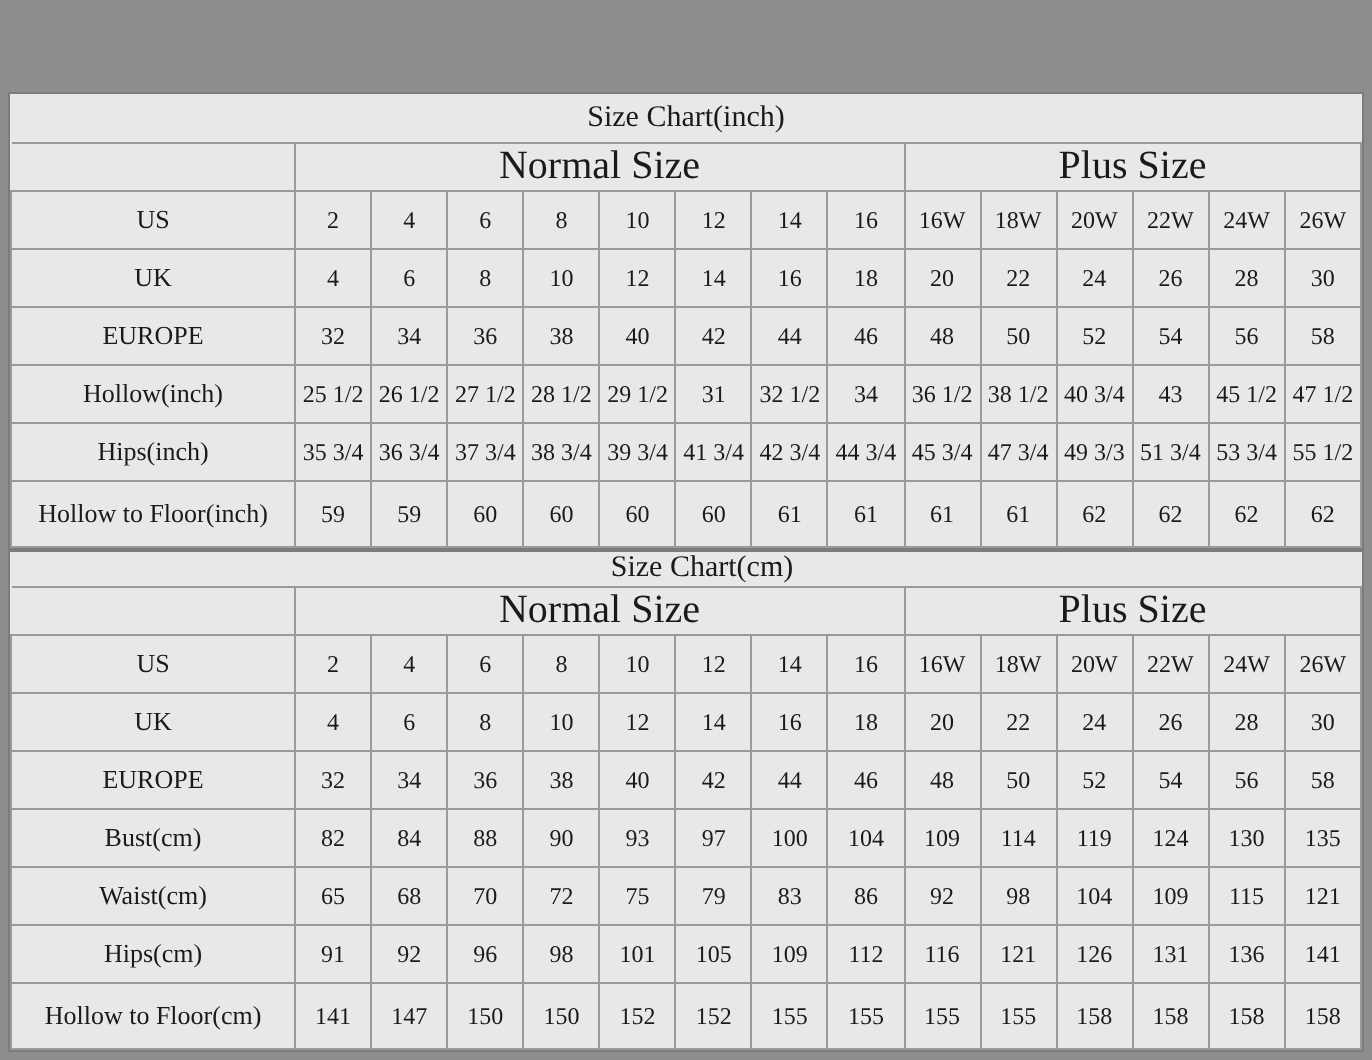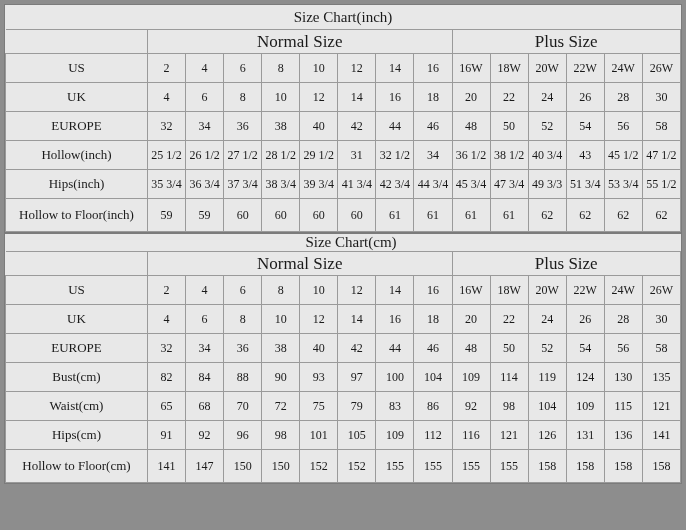--- a/index.html
+++ b/index.html
@@ -14,21 +14,21 @@
     font-size: 13px;
     color: #1a1a1a;
     overflow: hidden;
   }
   .page {
     width: 686px;
     height: 530px;
     box-sizing: border-box;
     display: flex;
     flex-direction: column;
-    justify-content: flex-start;
+    justify-content: flex-end;
     padding: 4px 4px 4px 4px;
     border-radius: 14px;
   }
   .chart-block {
     background: #e8e8e8;
     border: 1px solid #7b7b7b;
     box-sizing: border-box;
     width: 678px;
   }
   table.size-table {
@@ -48,21 +48,21 @@
     padding: 0;
   }
   .title-cell {
     font-size: 15px;
     height: 24px;
     border-left: 0 !important;
     border-right: 0 !important;
     border-top: 0 !important;
   }
   .group-cell {
-    font-size: 17px;
+    font-size: 20px;
     height: 23px;
   }
   .rowlabel {
     font-size: 13px;
     width: 142px;
     margin-top: 28px;
   }
   .blank-corner {
     border-left: 0 !important;
   }

